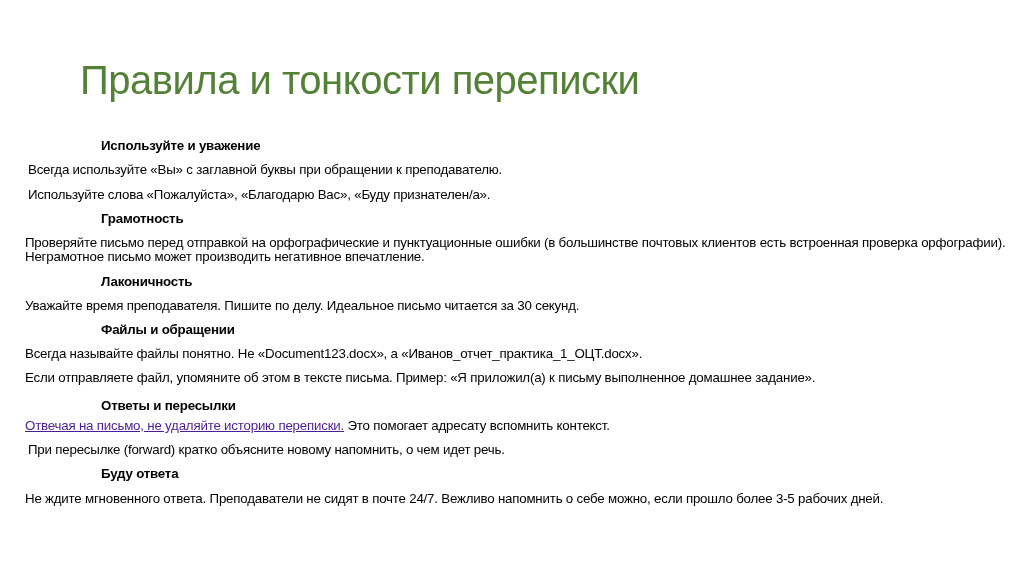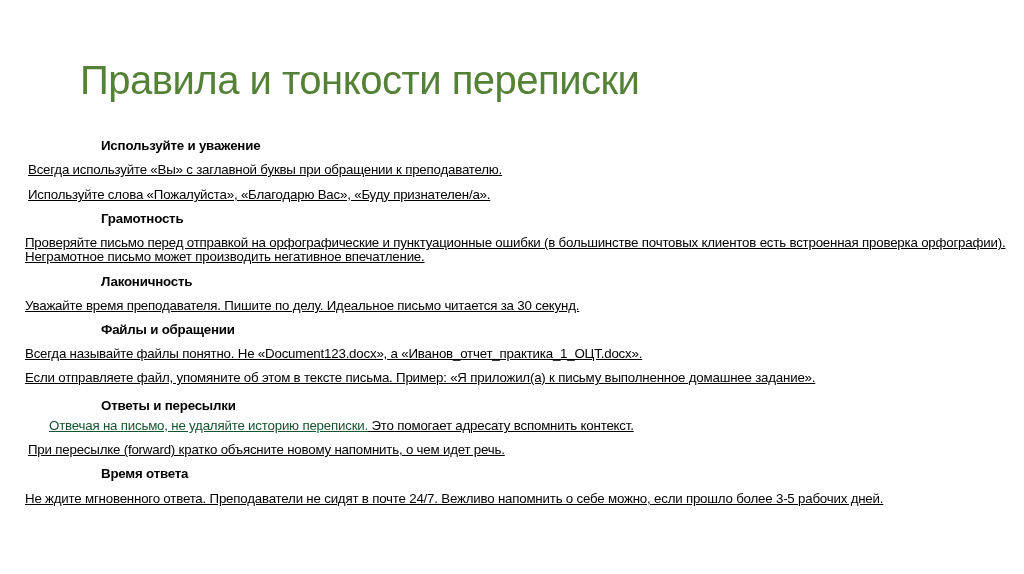--- a/index.html
+++ b/index.html
@@ -1,22 +1,22 @@
 <!DOCTYPE html>
 <html><head>
 <meta charset="utf-8">
 <style>
   html, body { margin: 0; padding: 0; background: #ffffff; }
   body { width: 1024px; height: 574px; position: relative; overflow: hidden; font-family: "Liberation Sans", sans-serif; color: #000; }
   .title { position: absolute; left: 80px; top: 58px; font-size: 40px; color: #538135; letter-spacing: -0.5px; white-space: nowrap; text-align: center; }
   .line { position: absolute; font-size: 13.3px; white-space: nowrap; letter-spacing: -0.2px; }
   .head { font-weight: bold; left: 101px; }
-  .body { left: 25px; text-decoration: underline; }
+  .body { left: 25px; }
   .wrap { white-space: normal; width: 985px; line-height: 14px; }
-  .red { color: #14532d; text-decoration: underline; margin-left: 24px; }
+  .red { color: #4c1d95; text-decoration: underline; }
 </style>
 </head>
 <body>
 
 <div class="title">Правила и тонкости переписки</div>
 
 <div class="line head" style="top:138px">Используйте и уважение</div>
 <div class="line body" style="top:162px;left:28px">Всегда используйте «Вы» с заглавной буквы при обращении к преподавателю.</div>
 <div class="line body" style="top:187px;left:28px">Используйте слова «Пожалуйста», «Благодарю Вас», «Буду признателен/а».</div>
 
@@ -27,14 +27,14 @@
 <div class="line body" style="top:298px">Уважайте время преподавателя. Пишите по делу. Идеальное письмо читается за 30 секунд.</div>
 
 <div class="line head" style="top:322px">Файлы и обращении</div>
 <div class="line body" style="top:346px">Всегда называйте файлы понятно. Не «Document123.docx», а «Иванов_отчет_практика_1_ОЦТ.docx».</div>
 <div class="line body" style="top:370px">Если отправляете файл, упомяните об этом в тексте письма. Пример: «Я приложил(а) к письму выполненное домашнее задание».</div>
 
 <div class="line head" style="top:398px">Ответы и пересылки</div>
 <div class="line body" style="top:418px"><span class="red">Отвечая на письмо, не удаляйте историю переписки.</span><span style="white-space:pre"> Это помогает адресату вспомнить контекст.</span></div>
 <div class="line body" style="top:442px;left:28px">При пересылке (forward) кратко объясните новому напомнить, о чем идет речь.</div>
 
-<div class="line head" style="top:466px">Время ответа</div>
+<div class="line head" style="top:466px">Буду ответа</div>
 <div class="line body" style="top:491px">Не ждите мгновенного ответа. Преподаватели не сидят в почте 24/7. Вежливо напомнить о себе можно, если прошло более 3-5 рабочих дней.</div>
 
 </body></html>

